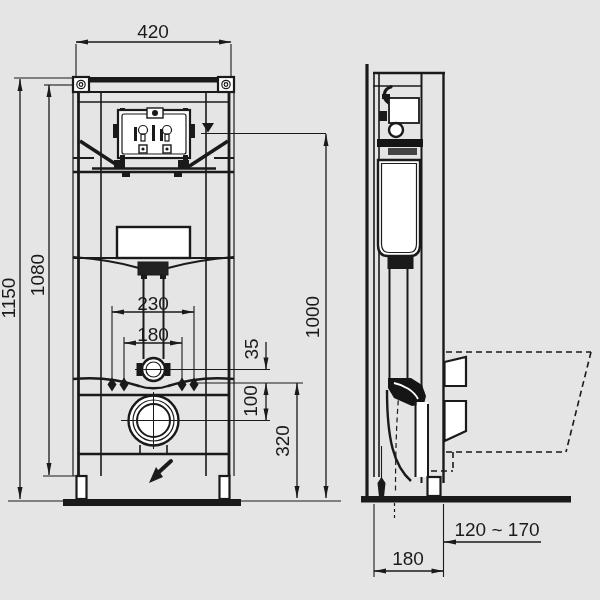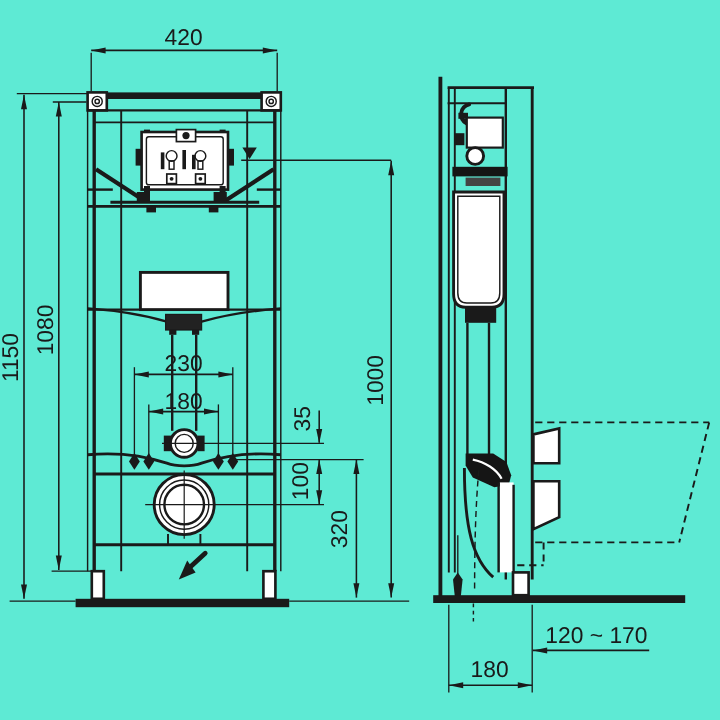--- a/index.html
+++ b/index.html
@@ -1,16 +1,16 @@
 <!DOCTYPE html>
 <html><head>
 <meta charset="utf-8">
 <style>
   html,body{margin:0;padding:0;background:#ffffff;}
-  .canvas{position:relative;width:600px;height:600px;background:#5eead4;overflow:hidden;
+  .canvas{position:relative;width:600px;height:600px;background:#e5e5e5;overflow:hidden;
           font-family:"Liberation Sans",sans-serif;}
   svg{display:block;}
   .ln      {stroke:#1a1a1a;stroke-width:2;fill:none;}
   .ln-thin {stroke:#1a1a1a;stroke-width:1.2;fill:none;}
   .ln-med  {stroke:#1a1a1a;stroke-width:1.6;fill:none;}
   .ln-bold {stroke:#1a1a1a;stroke-width:2.4;fill:none;}
   .ln-heavy{stroke:#1a1a1a;stroke-width:2.8;fill:none;}
   .ln-wall {stroke:#1a1a1a;stroke-width:3.2;fill:none;}
   .dim     {stroke:#1a1a1a;stroke-width:1.3;fill:none;}
   .ext     {stroke:#1a1a1a;stroke-width:1.1;fill:none;}

